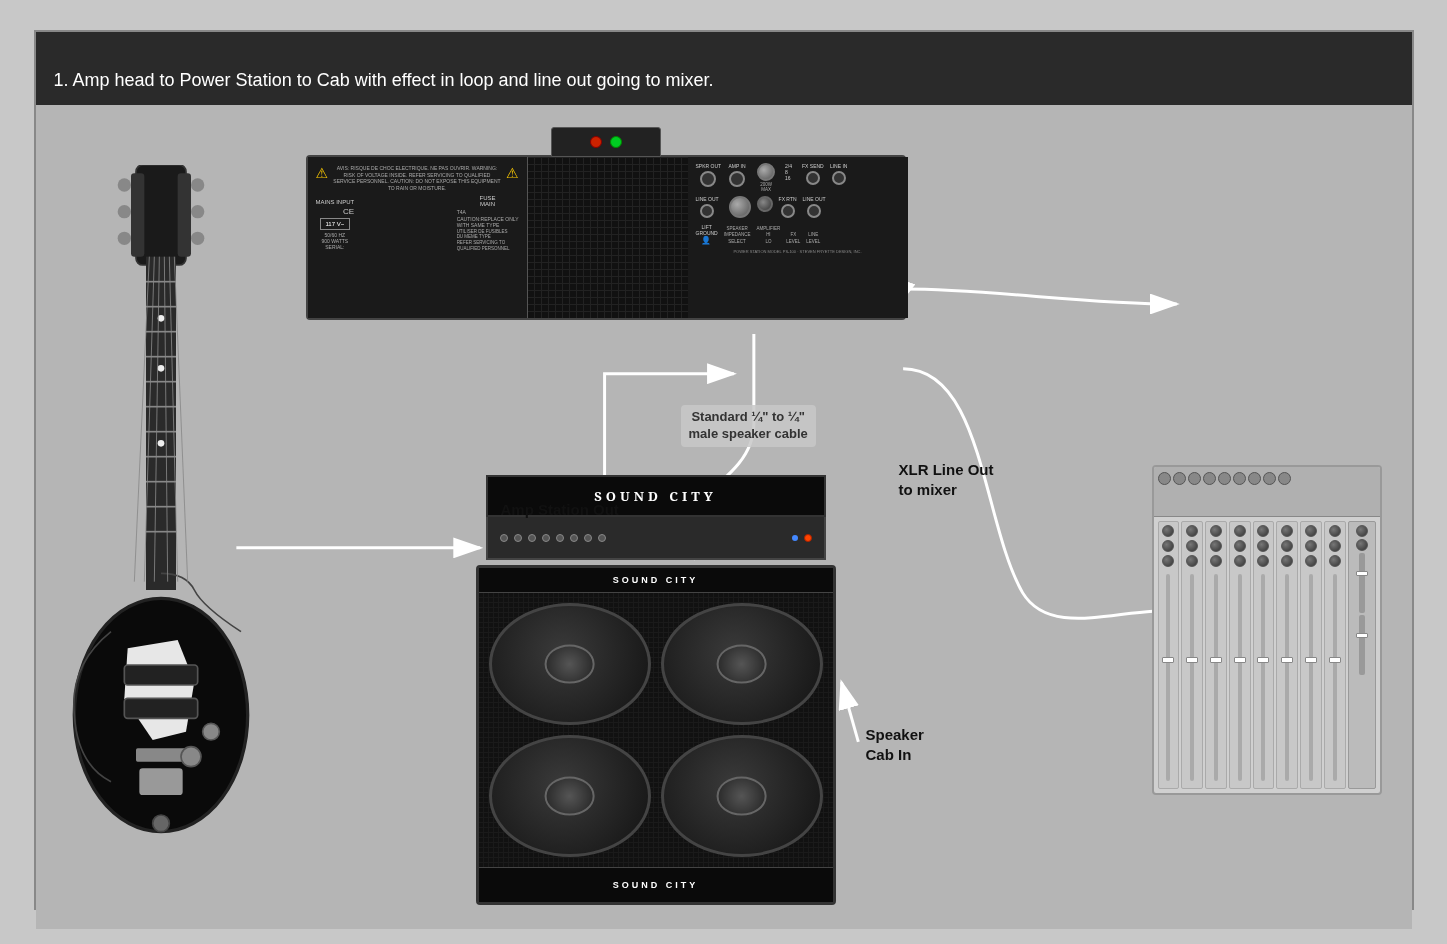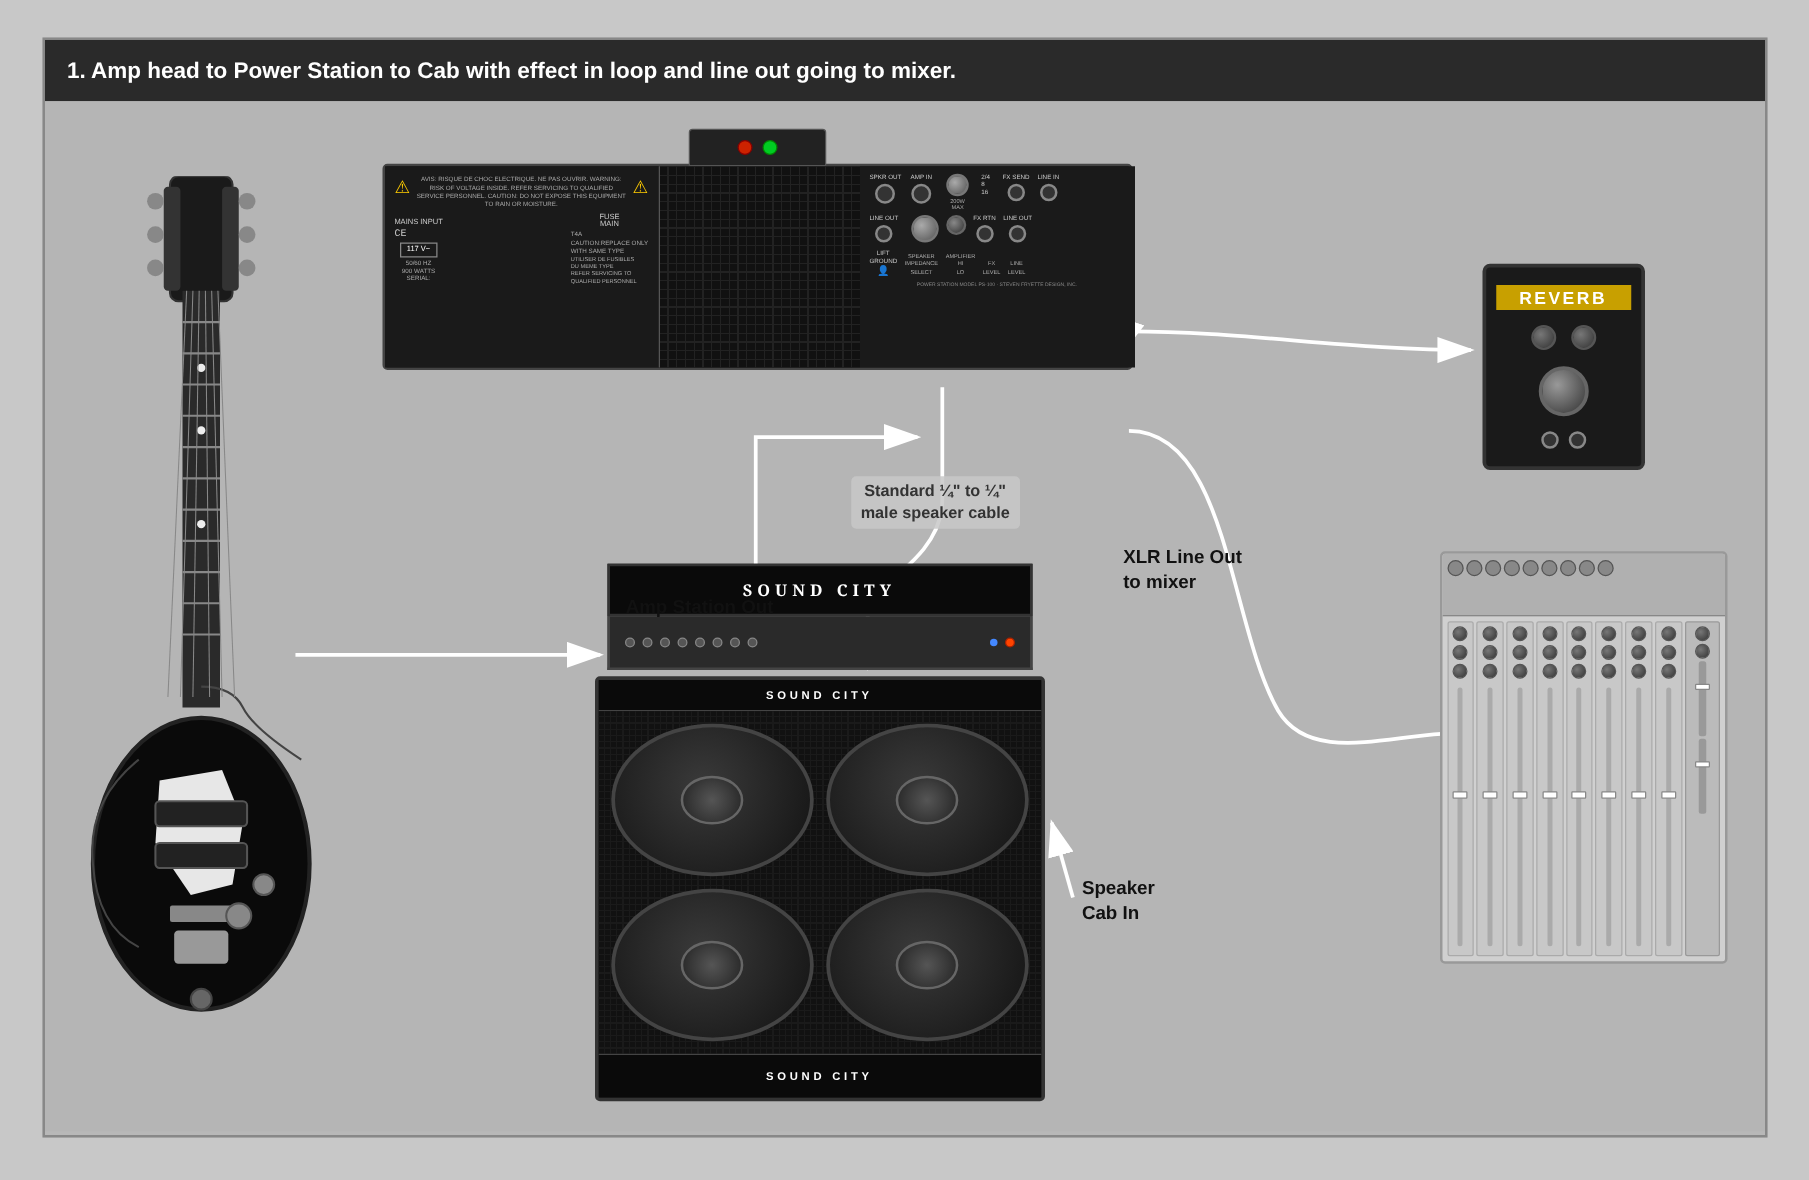--- a/index.html
+++ b/index.html
@@ -25,21 +25,22 @@
     .header-bar {
       width: 100%;
       background: #2a2a2a;
       padding: 14px 18px;
       display: flex;
       align-items: center;
     }
     .header-title {
       color: #ffffff;
       font-size: 18px;
-      font-weight: bold;
+      font-weight: normal;
+      margin-top: 24px;
     }
 
     
     .content-area {
       position: relative;
       width: 100%;
       height: calc(100% - 52px);
       background: #b5b5b5;
     }
 
@@ -517,21 +518,21 @@
         <div style="display:flex; align-items:flex-start; gap:4px; margin-bottom:4px;">
 
           <div style="color:#ffcc00; font-size:14px; flex-shrink:0;">⚠</div>
           <div class="ps-warning-text" style="font-size:5px; color:#aaa; line-height:1.3;">AVIS: RISQUE DE CHOC ELECTRIQUE. NE PAS OUVRIR. WARNING: RISK OF VOLTAGE INSIDE. REFER SERVICING TO QUALIFIED SERVICE PERSONNEL. CAUTION: DO NOT EXPOSE THIS EQUIPMENT TO RAIN OR MOISTURE.</div>
           <div style="color:#ffcc00; font-size:14px; flex-shrink:0;">⚠</div>
         </div>
         <div style="display:flex; justify-content:space-between; margin-top:4px;">
           <div>
             <div class="ps-mains-label" style="font-size:6px; color:#ccc; text-align:center;">MAINS INPUT</div>
 
-            <div style="color:#ccc; font-size:8px; text-align:left; margin-top:2px;font-family:Liberation Mono, monospace;">CE</div>
+            <div style="color:#ccc; font-size:8px; text-align:right; margin-top:2px;">CE</div>
 
             <div style="border:1px solid #888; width:30px; padding:2px; margin:2px auto;">
               <div style="color:#fff; font-size:6px; text-align:center;">117 V~</div>
             </div>
             <div style="color:#aaa; font-size:5px; text-align:center;">50/60 HZ</div>
             <div style="color:#aaa; font-size:5px; text-align:center;">900 WATTS</div>
             <div style="color:#aaa; font-size:5px; text-align:center;">SERIAL:</div>
           </div>
           <div>
             <div style="color:#ccc; font-size:6px; text-align:center;">FUSE<br>MAIN</div>
@@ -612,32 +613,20 @@
             LINE<br>LEVEL
           </div>
         </div>
 
         <div style="color:#888; font-size:4px; text-align:center; margin-top:2px;">
           POWER STATION MODEL PS-100 · STEVEN FRYETTE DESIGN, INC.
         </div>
       </div>
     </div>
 
-    <div class="reverb-pedal">
-      <div class="reverb-label">REVERB</div>
-      <div class="reverb-knobs-row">
-        <div class="reverb-knob-small"></div>
-        <div class="reverb-knob-small"></div>
-      </div>
-      <div class="reverb-knob-large"></div>
-      <div style="display:flex; gap:8px;">
-        <div style="width:14px; height:14px; border-radius:50%; background:#333; border:2px solid #888;"></div>
-        <div style="width:14px; height:14px; border-radius:50%; background:#333; border:2px solid #888;"></div>
-      </div>
-    </div>
 
     <div class="amp-head">
       <div class="amp-head-upper">
         <span class="amp-brand">SOUND CITY</span>
       </div>
       <div class="amp-head-lower">
         <div class="amp-control-dot"></div>
         <div class="amp-control-dot"></div>
         <div class="amp-control-dot"></div>
         <div class="amp-control-dot"></div>

